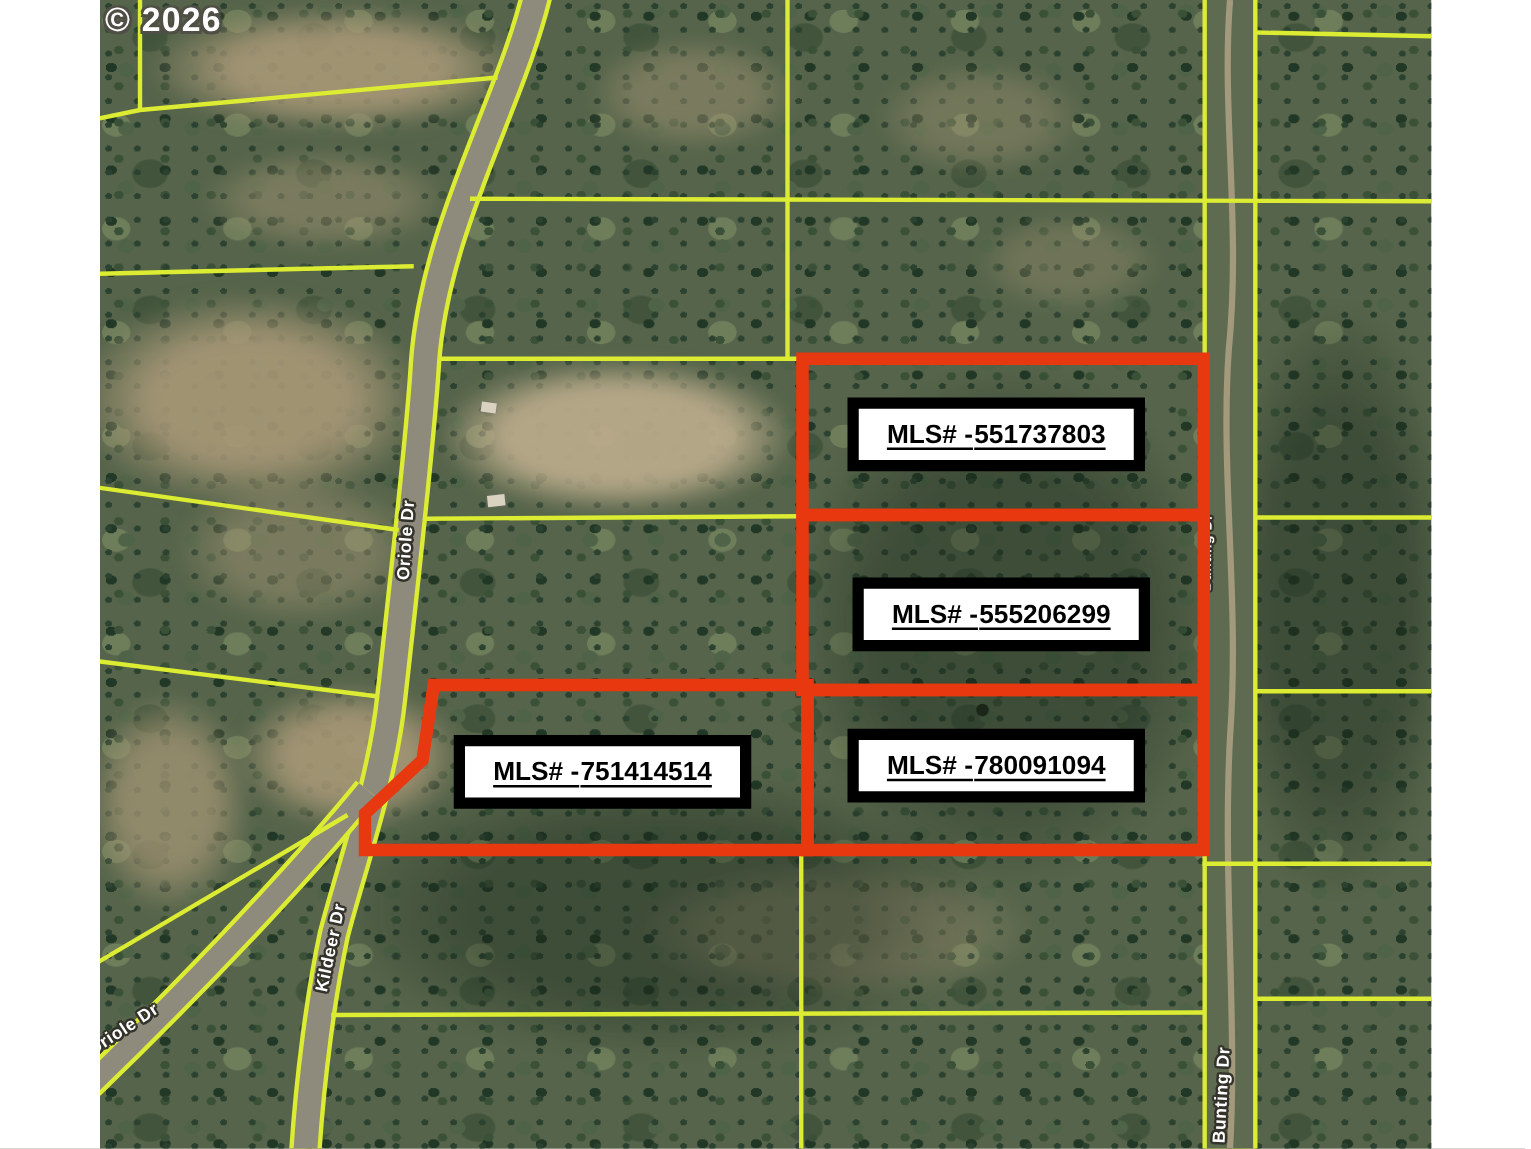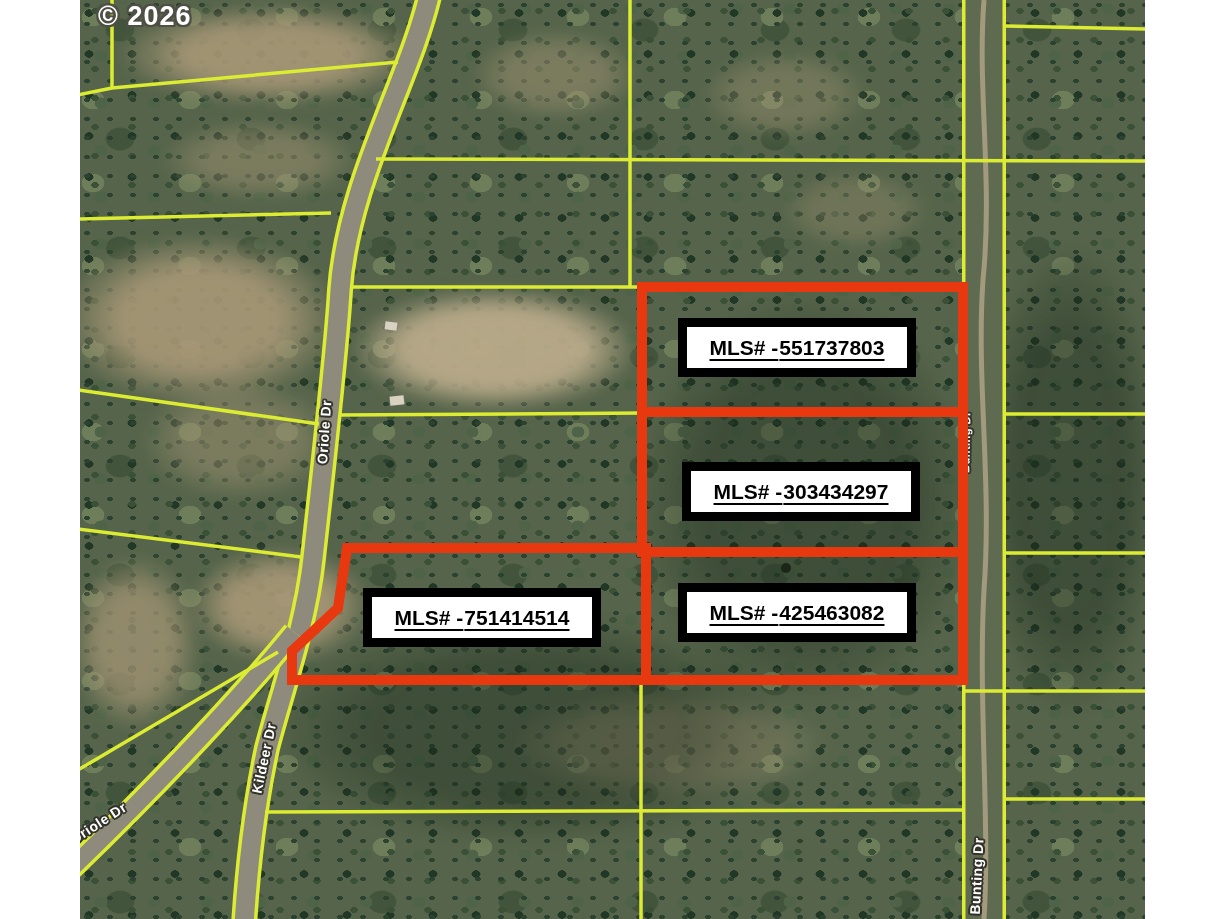--- a/index.html
+++ b/index.html
@@ -37,21 +37,21 @@
   .mls-box{
     position:absolute;z-index:5;background:#000000;padding:9px;box-sizing:border-box;
     width:238px;height:59px;display:flex;align-items:stretch;
   }
   .mls-inner{
     background:#ffffff;flex:1;display:flex;align-items:center;justify-content:center;
     gap:1px;font-weight:bold;font-size:21px;color:#000000;white-space:nowrap;
   }
   .mls-inner span{text-decoration:underline;text-decoration-thickness:2px;text-underline-offset:4px;}
   .watermark{
-    position:absolute;left:18px;top:1px;z-index:6;color:#ffffff;font-weight:bold;font-size:27px;
+    position:absolute;left:4px;top:1px;z-index:6;color:#ffffff;font-weight:bold;font-size:27px;
     letter-spacing:1px;
     text-shadow:-2px -2px 0 #4f4f45, 2px -2px 0 #4f4f45, -2px 2px 0 #4f4f45, 2px 2px 0 #4f4f45,
                  0 -2px 0 #4f4f45, 0 2px 0 #4f4f45, -2px 0 0 #4f4f45, 2px 0 0 #4f4f45;
   }
   .structure{position:absolute;z-index:2;background:#d9d2c1;box-shadow:0 0 2px #777;}
 </style>
 </head>
 <body>
 
 <div class="map">
@@ -132,30 +132,30 @@
 
   <div class="mls-box" style="left:598px;top:318px;">
     <div class="mls-inner">
       <span>MLS# -</span>
       <span>551737803</span>
     </div>
   </div>
   <div class="mls-box" style="left:602px;top:462px;">
     <div class="mls-inner">
       <span>MLS# -</span>
-      <span>303434297</span>
+      <span>555206299</span>
     </div>
   </div>
   <div class="mls-box" style="left:283px;top:588px;">
     <div class="mls-inner">
       <span>MLS# -</span>
       <span>751414514</span>
     </div>
   </div>
   <div class="mls-box" style="left:598px;top:583px;">
     <div class="mls-inner">
       <span>MLS# -</span>
-      <span>425463082</span>
+      <span>780091094</span>
     </div>
   </div>
 
   <div class="watermark">© 2026</div>
 </div>
 
 </body></html>

